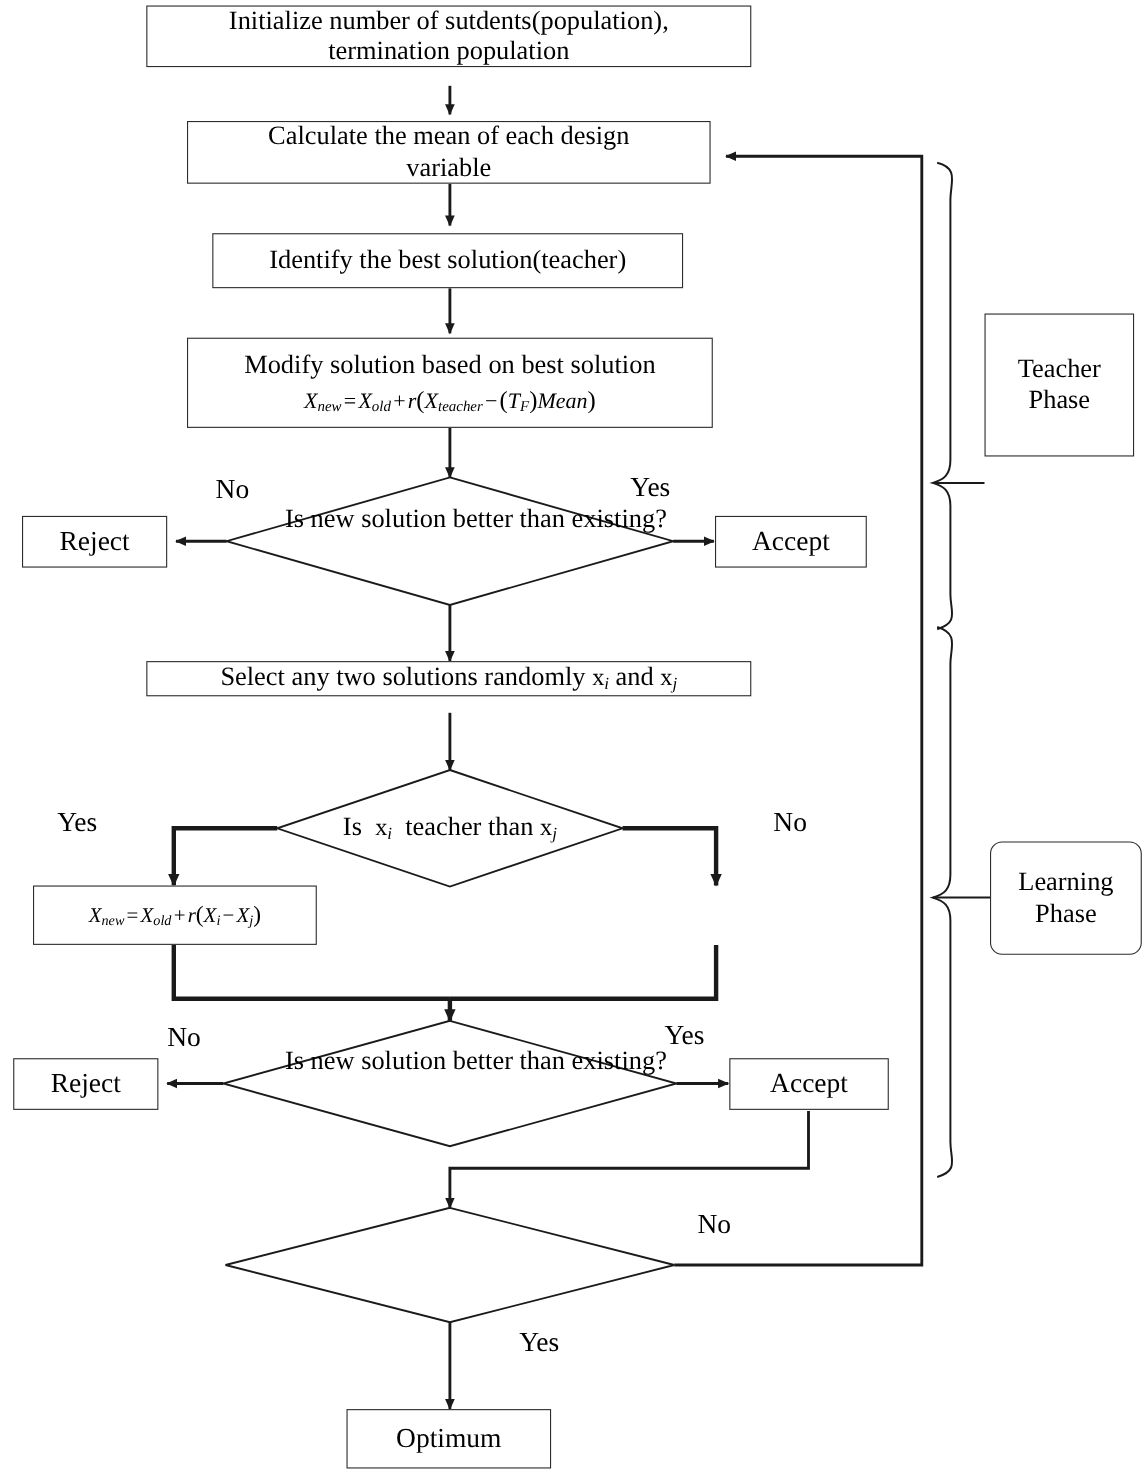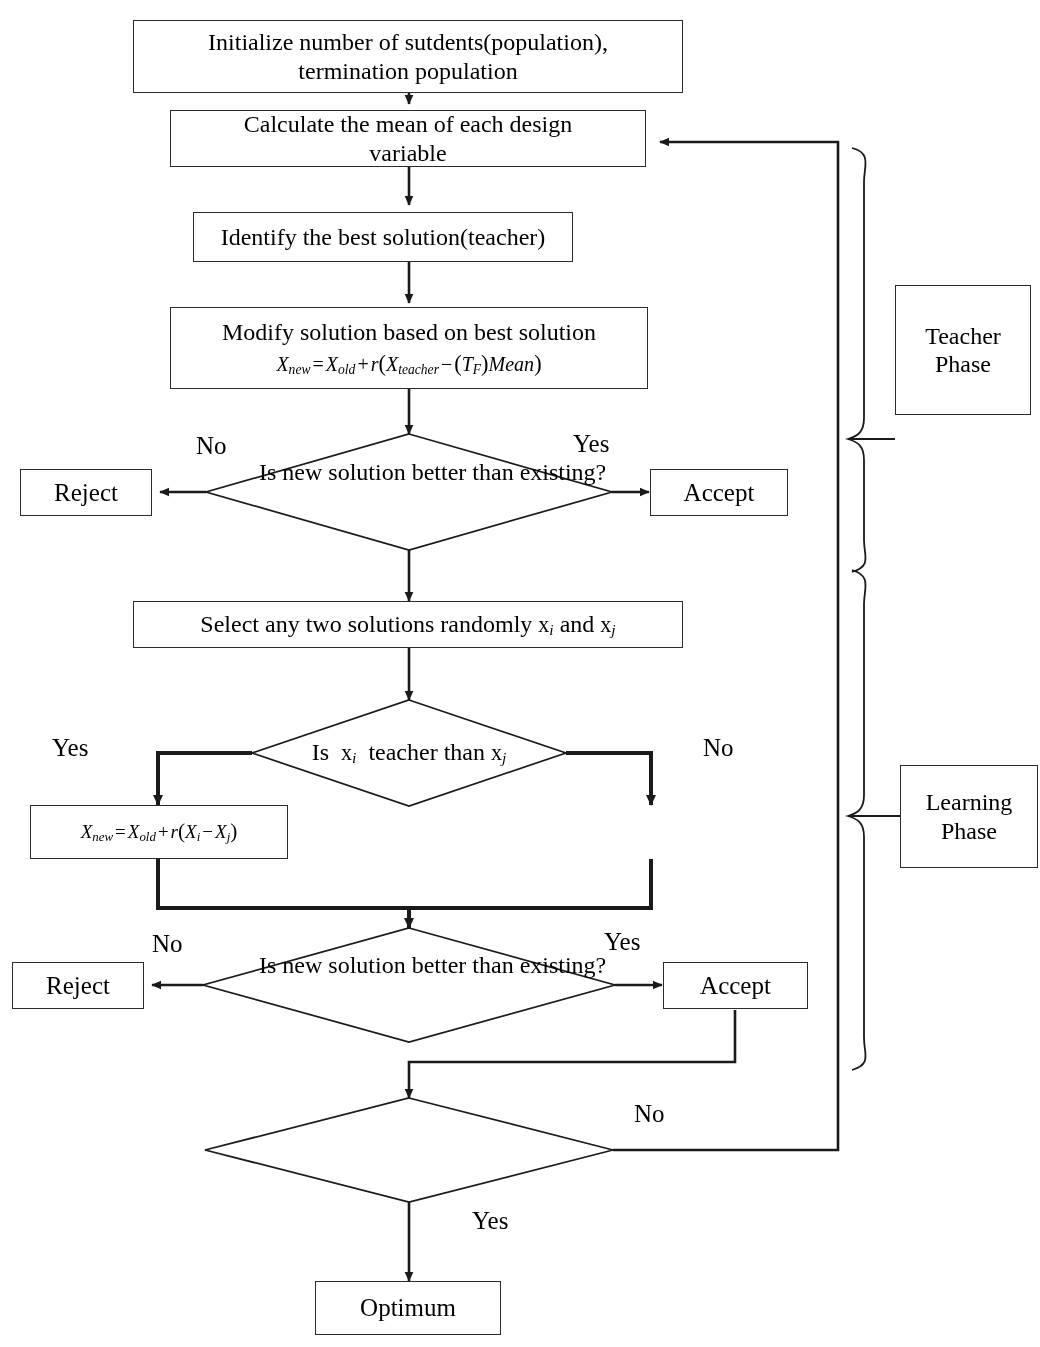--- a/index.html
+++ b/index.html
@@ -145,31 +145,31 @@
     </g>
 
     <g stroke="#1a1a1a" fill="none" stroke-width="1.8">
       <path d="M852,148 C872,153 864,166 864,182 L864,418 C864,432 858,436 848,439 C858,442 864,446 864,460 L864,540 C864,556 872,566 852,572"></path>
       <path d="M852,570 C872,576 864,588 864,604 L864,795 C864,809 858,813 848,816 C858,819 864,823 864,837 L864,1038 C864,1054 872,1064 852,1070"></path>
       <line x1="848" y1="439" x2="895" y2="439"></line>
       <line x1="848" y1="816" x2="900" y2="816"></line>
     </g>
   </svg>
 
-  <div class="node" style="left:133px; top:20px; width:550px; height:73px;">
+  <div class="node" style="left:133px; top:5px; width:550px; height:56px;">
     <span class="ln t25">Initialize number of sutdents(population),</span>
     <span class="ln t25">termination population</span>
   </div>
 
   <div class="node" style="left:170px; top:110px; width:476px; height:57px;">
     <span class="ln t25">Calculate the mean of each design</span>
     <span class="ln t25">variable</span>
   </div>
 
-  <div class="node" style="left:193px; top:212px; width:380px; height:50px;">
+  <div class="node" style="left:193px; top:212px; width:428px; height:50px;">
     <span class="ln t25">Identify the best solution(teacher)</span>
   </div>
 
   <div class="node" style="left:170px; top:307px; width:478px; height:82px;">
     <span class="ln t25">Modify solution based on best solution</span>
     <span class="formula" style="font-size:20px; margin-top:4px;">
       <span class="vname">X<sub>new</sub></span><span class="op">=</span><span class="vname">X<sub>old</sub></span><span class="op">+</span><span class="vname">r</span><span class="paren">(</span><span class="vname">X<sub>teacher</sub></span><span class="op">−</span><span class="paren">(</span><span class="vname">T<sub>F</sub></span><span class="paren">)</span><span class="vname">Mean</span><span class="paren">)</span>
     </span>
   </div>
 
@@ -182,21 +182,21 @@
     <span class="ln t26">Reject</span>
   </div>
 
   <div class="node" style="left:650px; top:469px; width:138px; height:47px;">
     <span class="ln t26">Accept</span>
   </div>
 
   <div class="edge-label" style="left:196px; top:432px;">No</div>
   <div class="edge-label" style="left:573px; top:430px;">Yes</div>
 
-  <div class="node" style="left:133px; top:601px; width:550px; height:47px;">
+  <div class="node" style="left:133px; top:601px; width:550px; height:32px;">
     <span class="ln t25">
       <span>Select any two solutions randomly</span>
       <span class="var" style="font-size:0.92em;">x<span class="inline-sub">i</span></span>
       <span>and</span>
       <span class="var" style="font-size:0.92em;">x<span class="inline-sub">j</span></span>
     </span>
   </div>
 
   <div class="diamond-label" style="left:289px; top:738px; width:240px;">
     <span class="ln">
@@ -239,18 +239,18 @@
 
   <div class="node" style="left:315px; top:1281px; width:186px; height:54px;justify-content:center;">
     <span class="ln t26">Optimum</span>
   </div>
 
   <div class="node" style="left:895px; top:285px; width:136px; height:130px;">
     <span class="ln t25">Teacher</span>
     <span class="ln t25">Phase</span>
   </div>
 
-  <div class="node" style="left:900px; top:765px; width:138px; height:103px;">
+  <div class="node" style="left:900px; top:765px; width:138px; height:103px;border-radius:11px;">
     <span class="ln t25">Learning</span>
     <span class="ln t25">Phase</span>
   </div>
 
 </div>
 
 </body></html>

